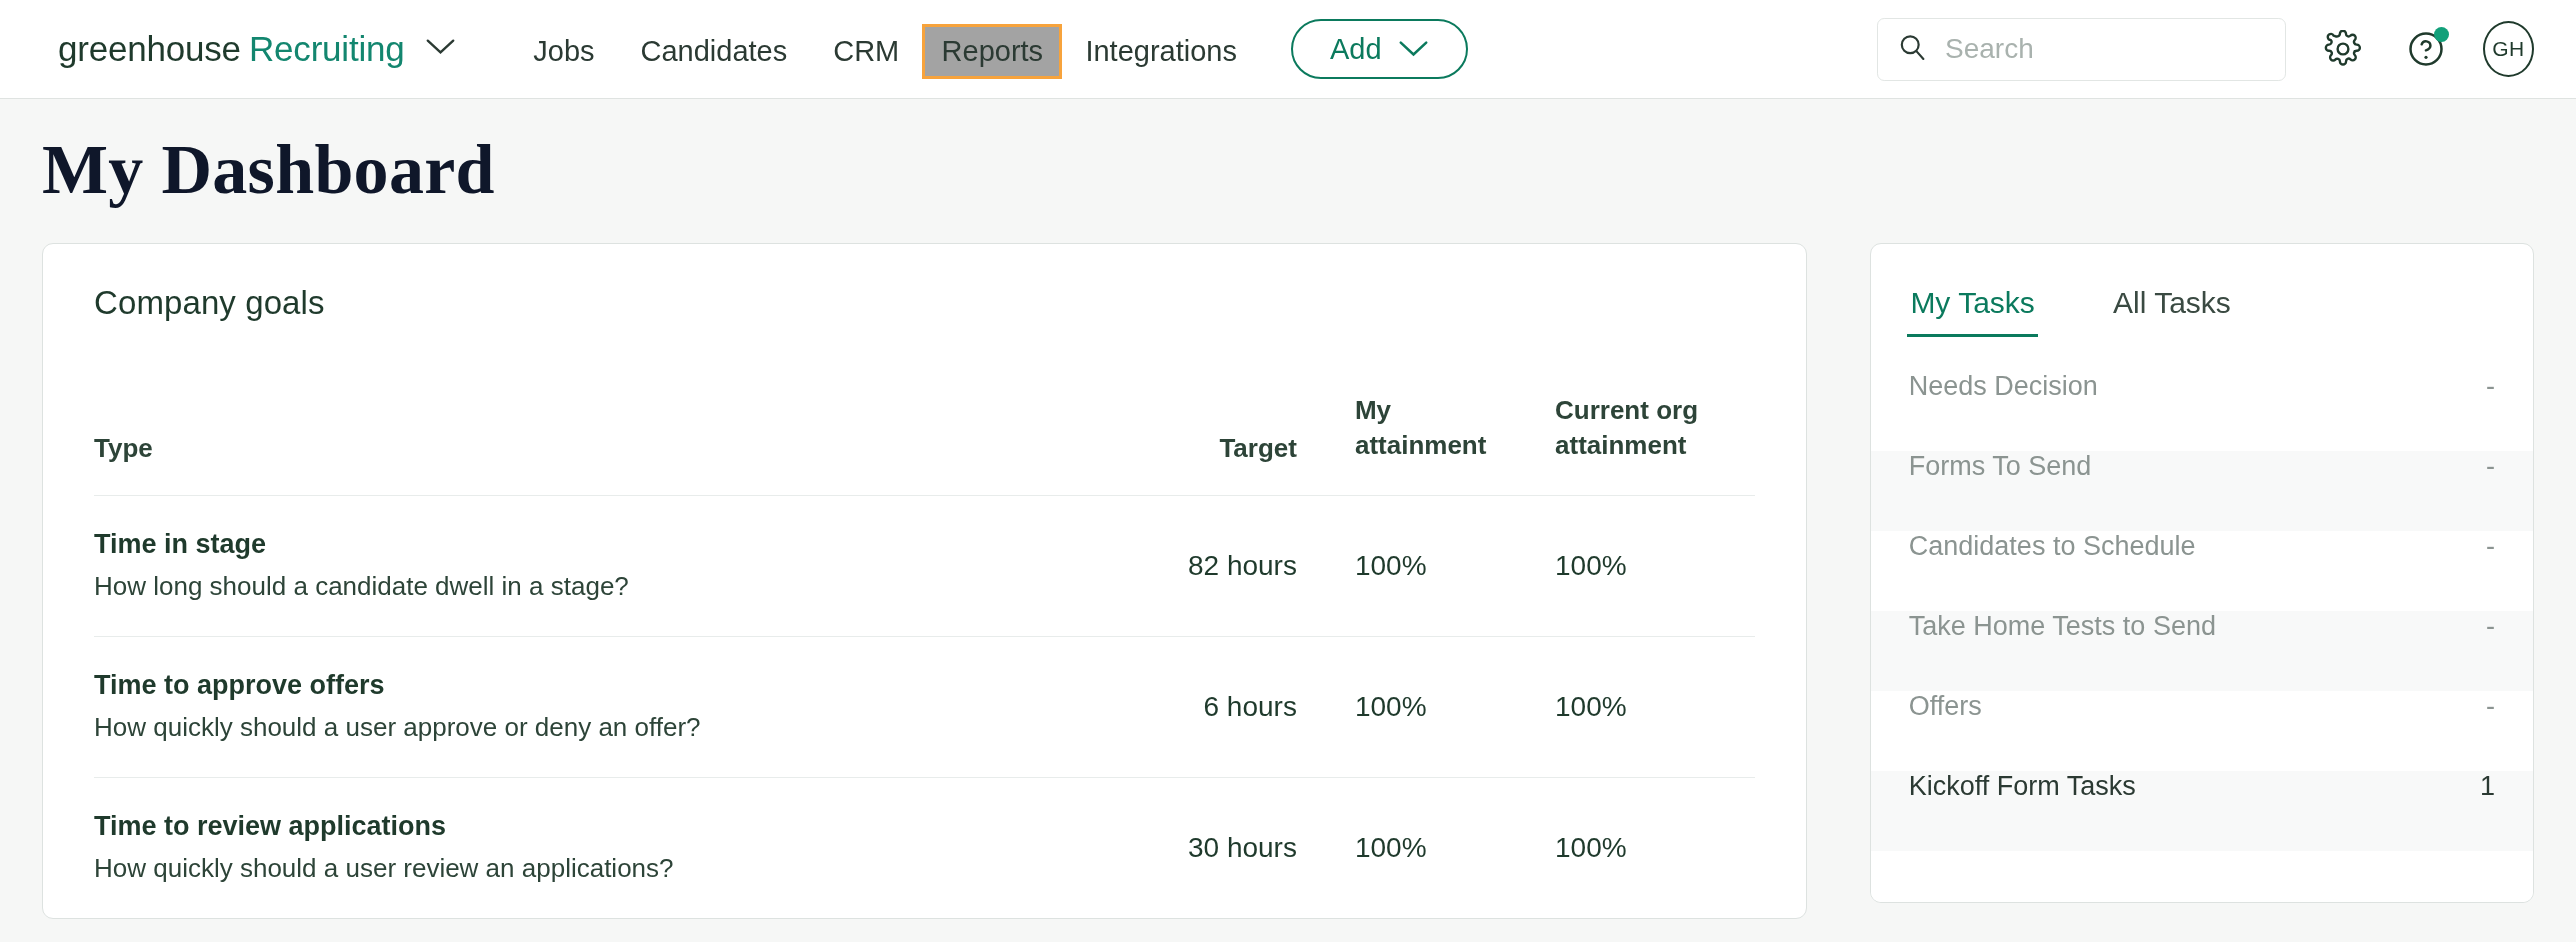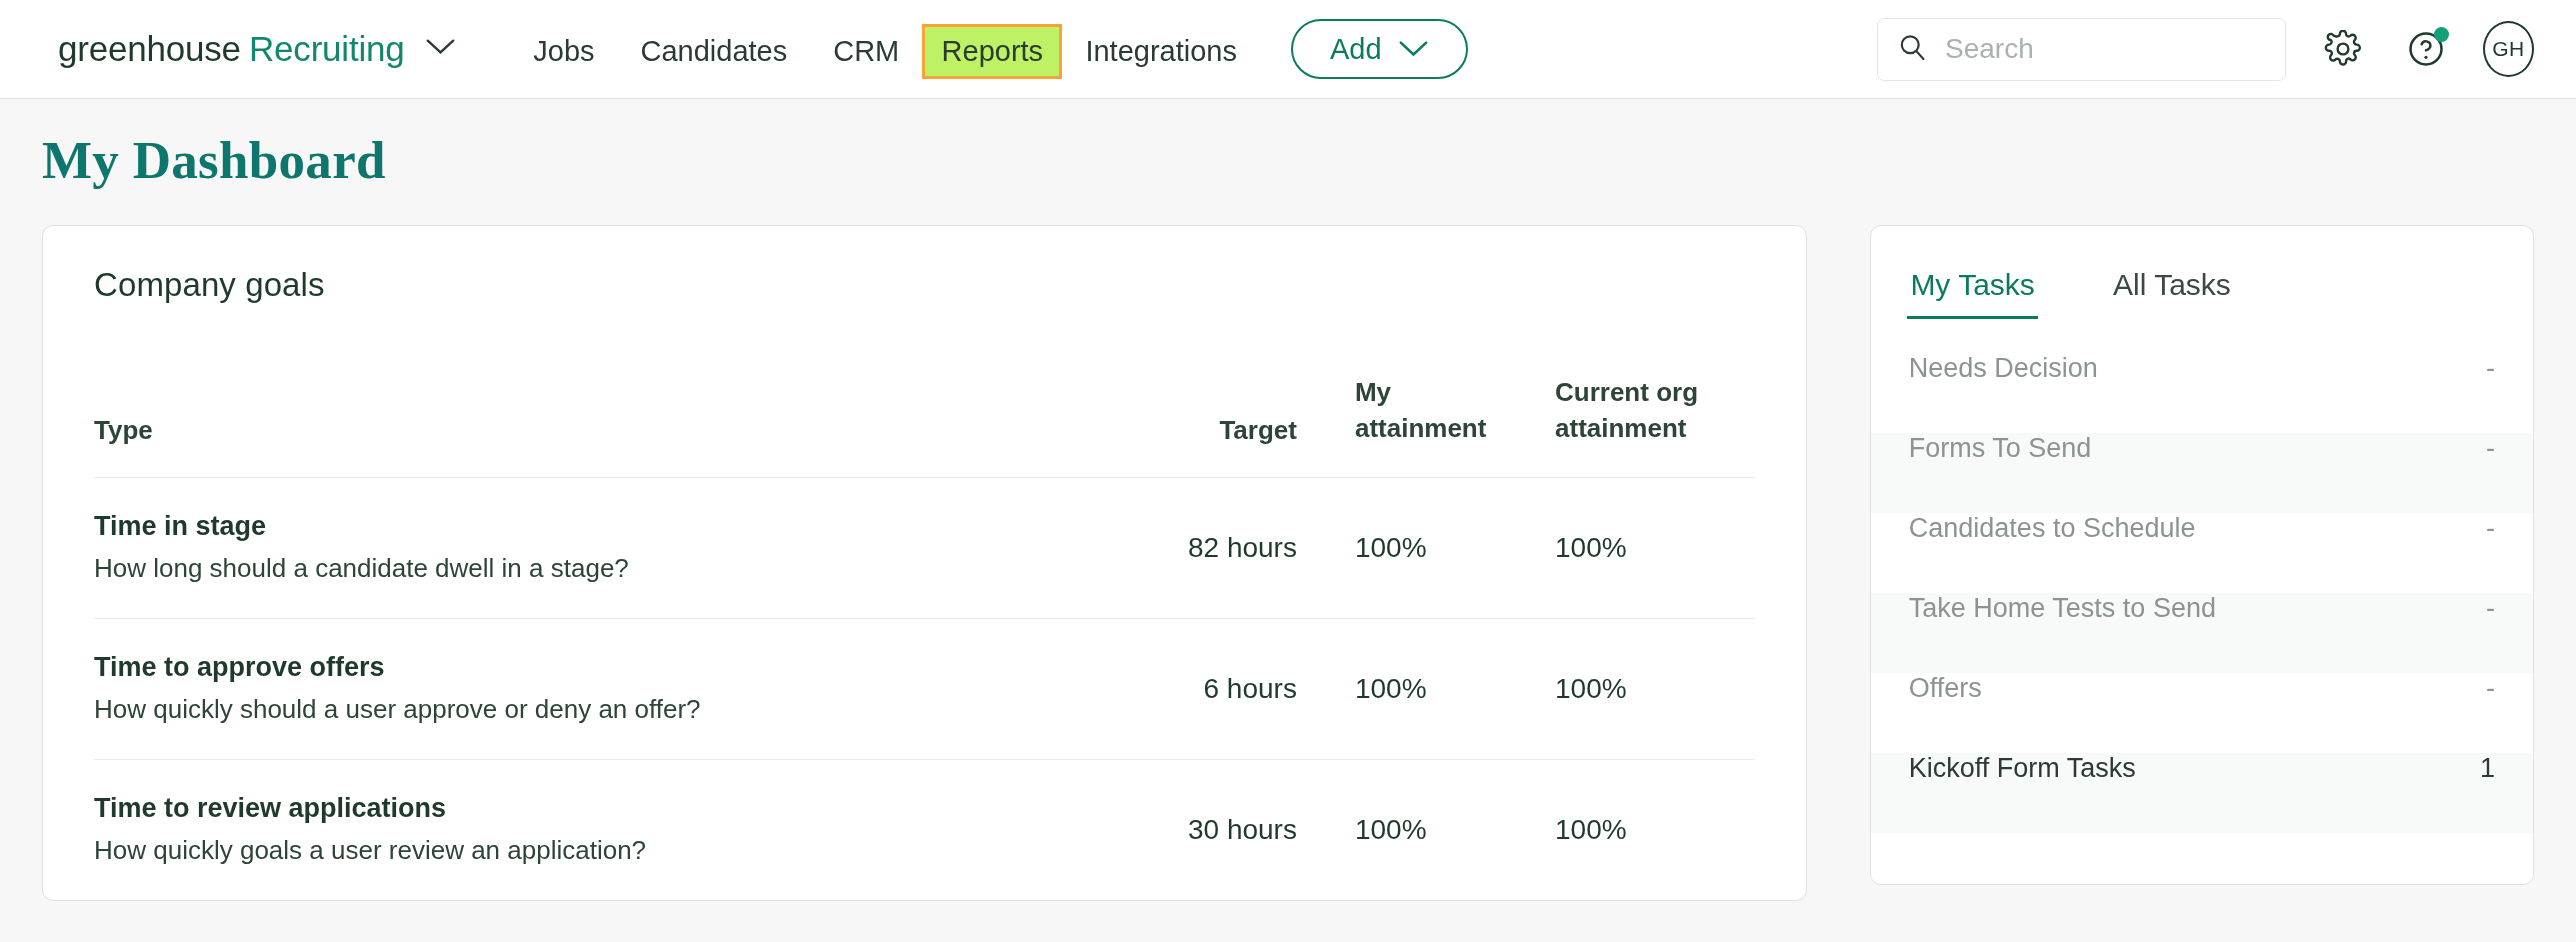--- a/index.html
+++ b/index.html
@@ -57,21 +57,21 @@
     font-size: 29px;
     color: #2b3a33;
     padding: 7.2px 20px;
     white-space: nowrap;
     cursor: pointer;
     border: 3.6px solid transparent;
     line-height: 1.2;
   }
   .nav-item.highlighted {
     border: 3.6px solid #f7a33c;
-    background: #bef264;
+    background: #a3a3a3;
     padding: 7.2px 16.3px;
   }
   .add-btn {
     margin-left: 31px;
     border: 2.7px solid #0b7a5d;
     border-radius: 904px;
     color: #0b7a5d;
     font-size: 29px;
     padding: 11.8px 37px;
     display: inline-flex;
@@ -137,22 +137,22 @@
     font-size: 21px;
     color: #1f3a2c;
     letter-spacing: 0.5px;
     cursor: pointer;
   }
 
   
   .page { padding: 0 42px; }
   .page-title {
     font-family: "Liberation Serif", serif;
-    font-size: 53px;
-    color: #0f766e;
+    font-size: 70px;
+    color: #0f172a;
     margin-top: 34px;
     margin-bottom: 36px;
     letter-spacing: 0.3px;
     line-height: 1.05;
   }
   .columns {
     display: flex;
     gap: 63px;
     align-items: flex-start;
   }
@@ -345,21 +345,21 @@
               <div class="goal-name">Time to approve offers</div>
               <div class="goal-desc">How quickly should a user approve or deny an offer?</div>
             </td>
             <td class="td-target">6 hours</td>
             <td class="td-my">100%</td>
             <td class="td-org">100%</td>
           </tr>
           <tr>
             <td>
               <div class="goal-name">Time to review applications</div>
-              <div class="goal-desc">How quickly goals a user review an application?</div>
+              <div class="goal-desc">How quickly should a user review an applications?</div>
             </td>
             <td class="td-target">30 hours</td>
             <td class="td-my">100%</td>
             <td class="td-org">100%</td>
           </tr>
         </tbody>
       </table>
     </div>
 
     <div class="card card-right">

